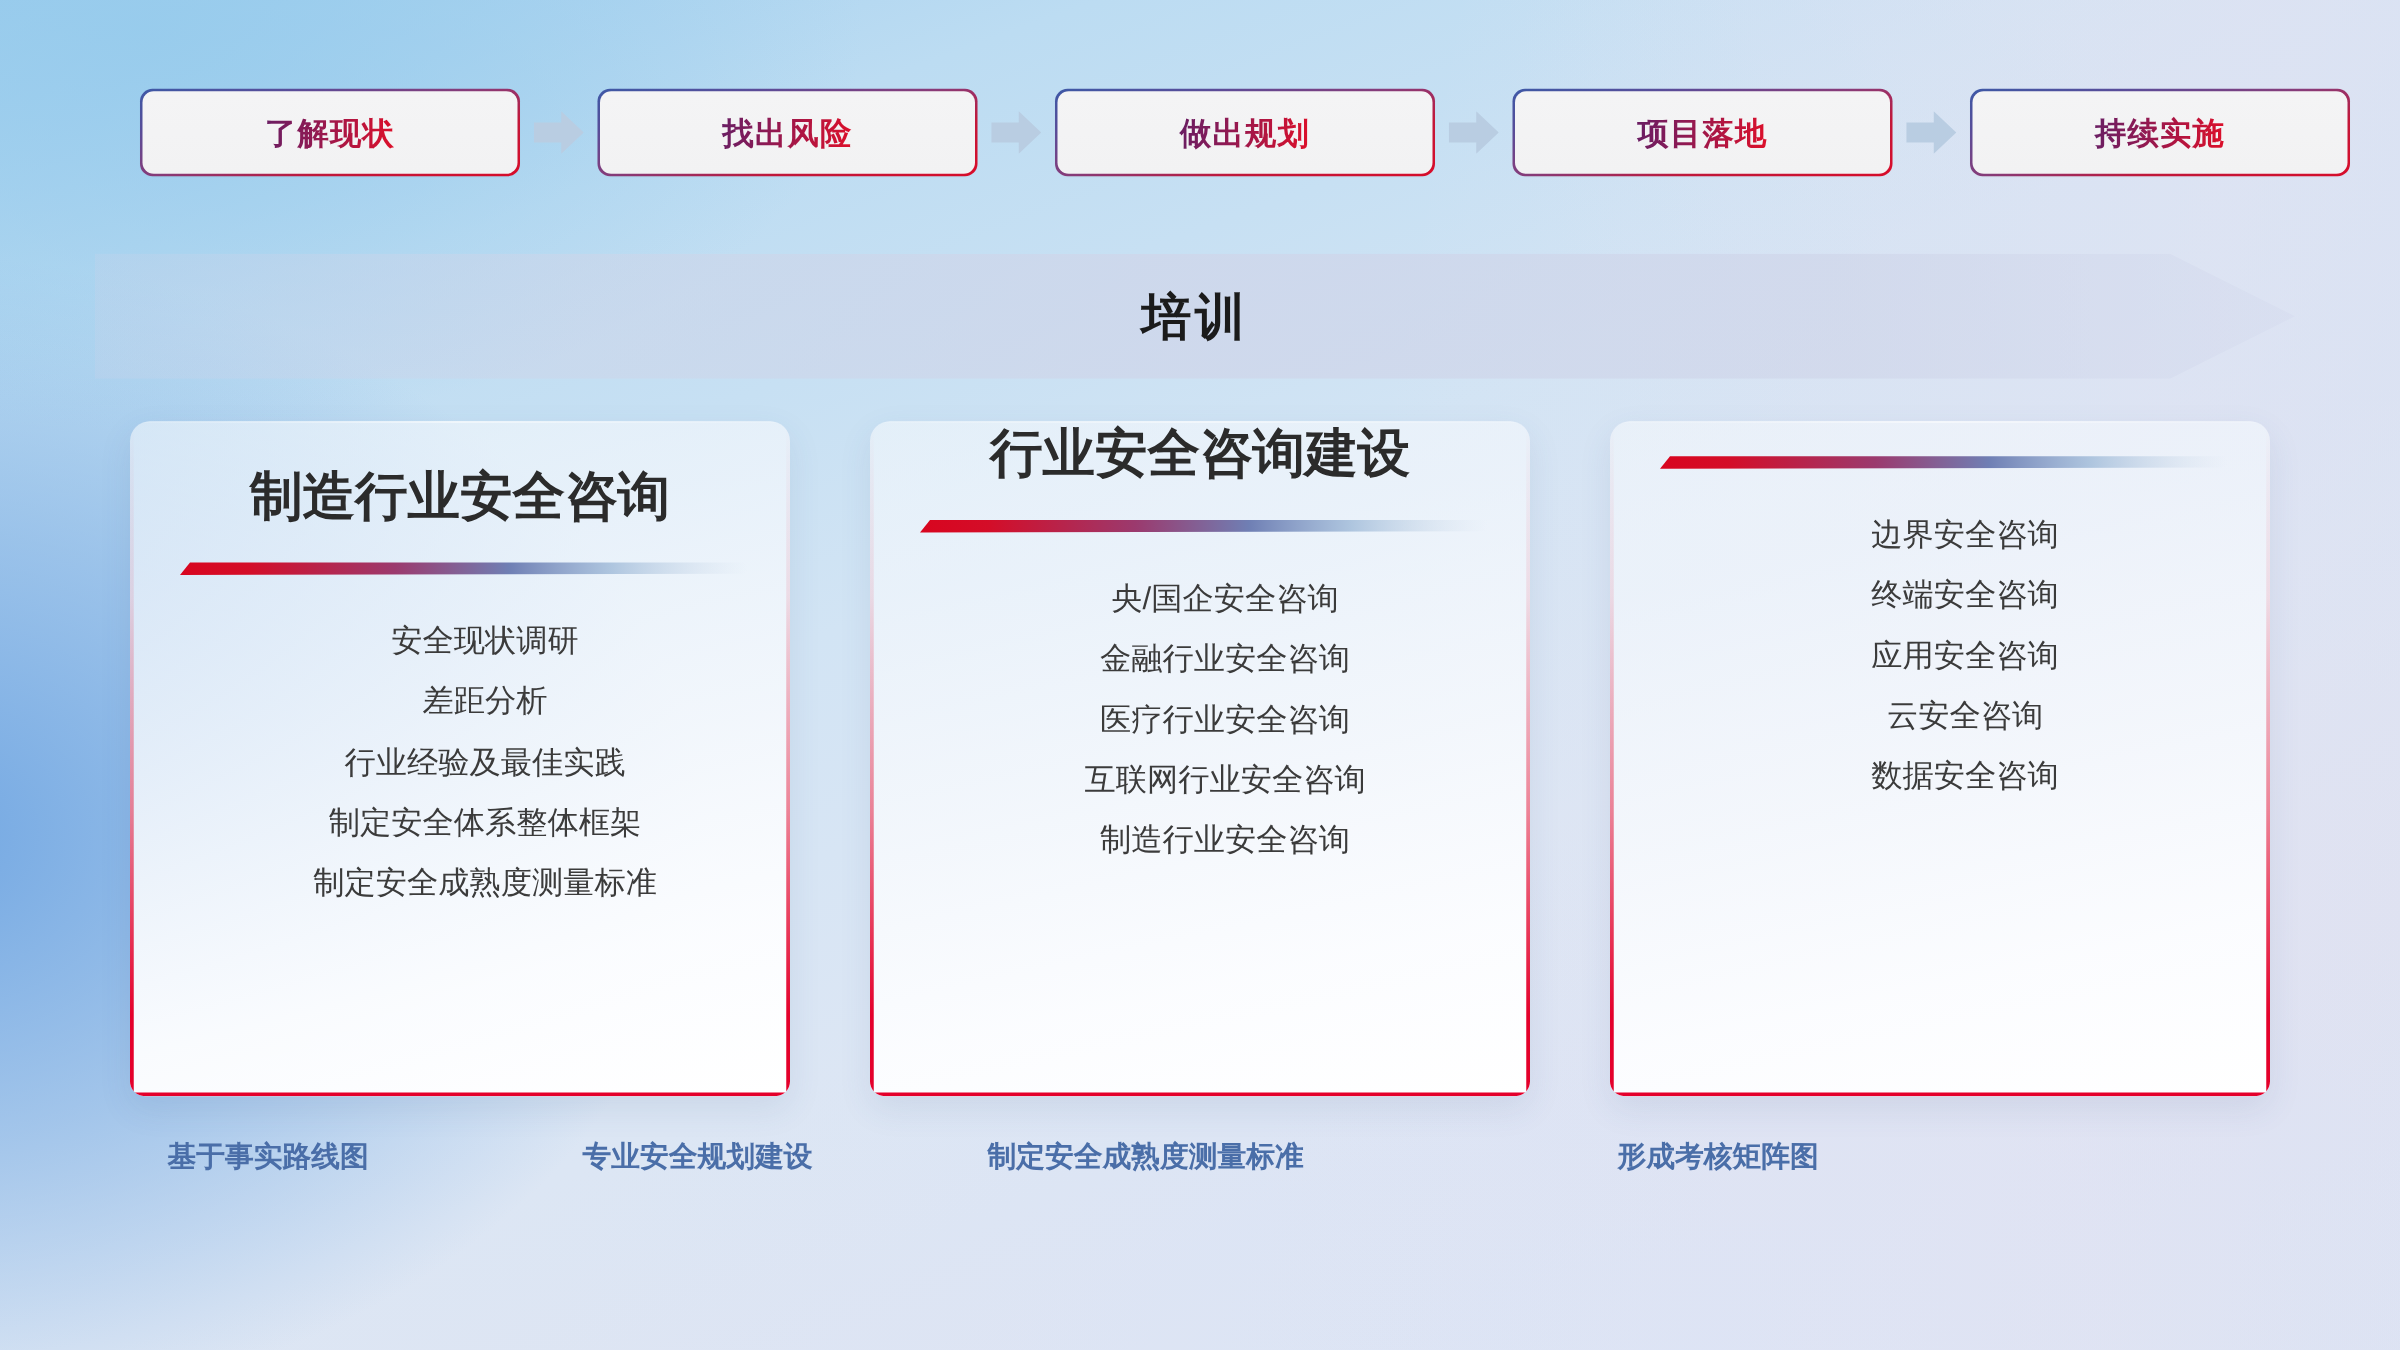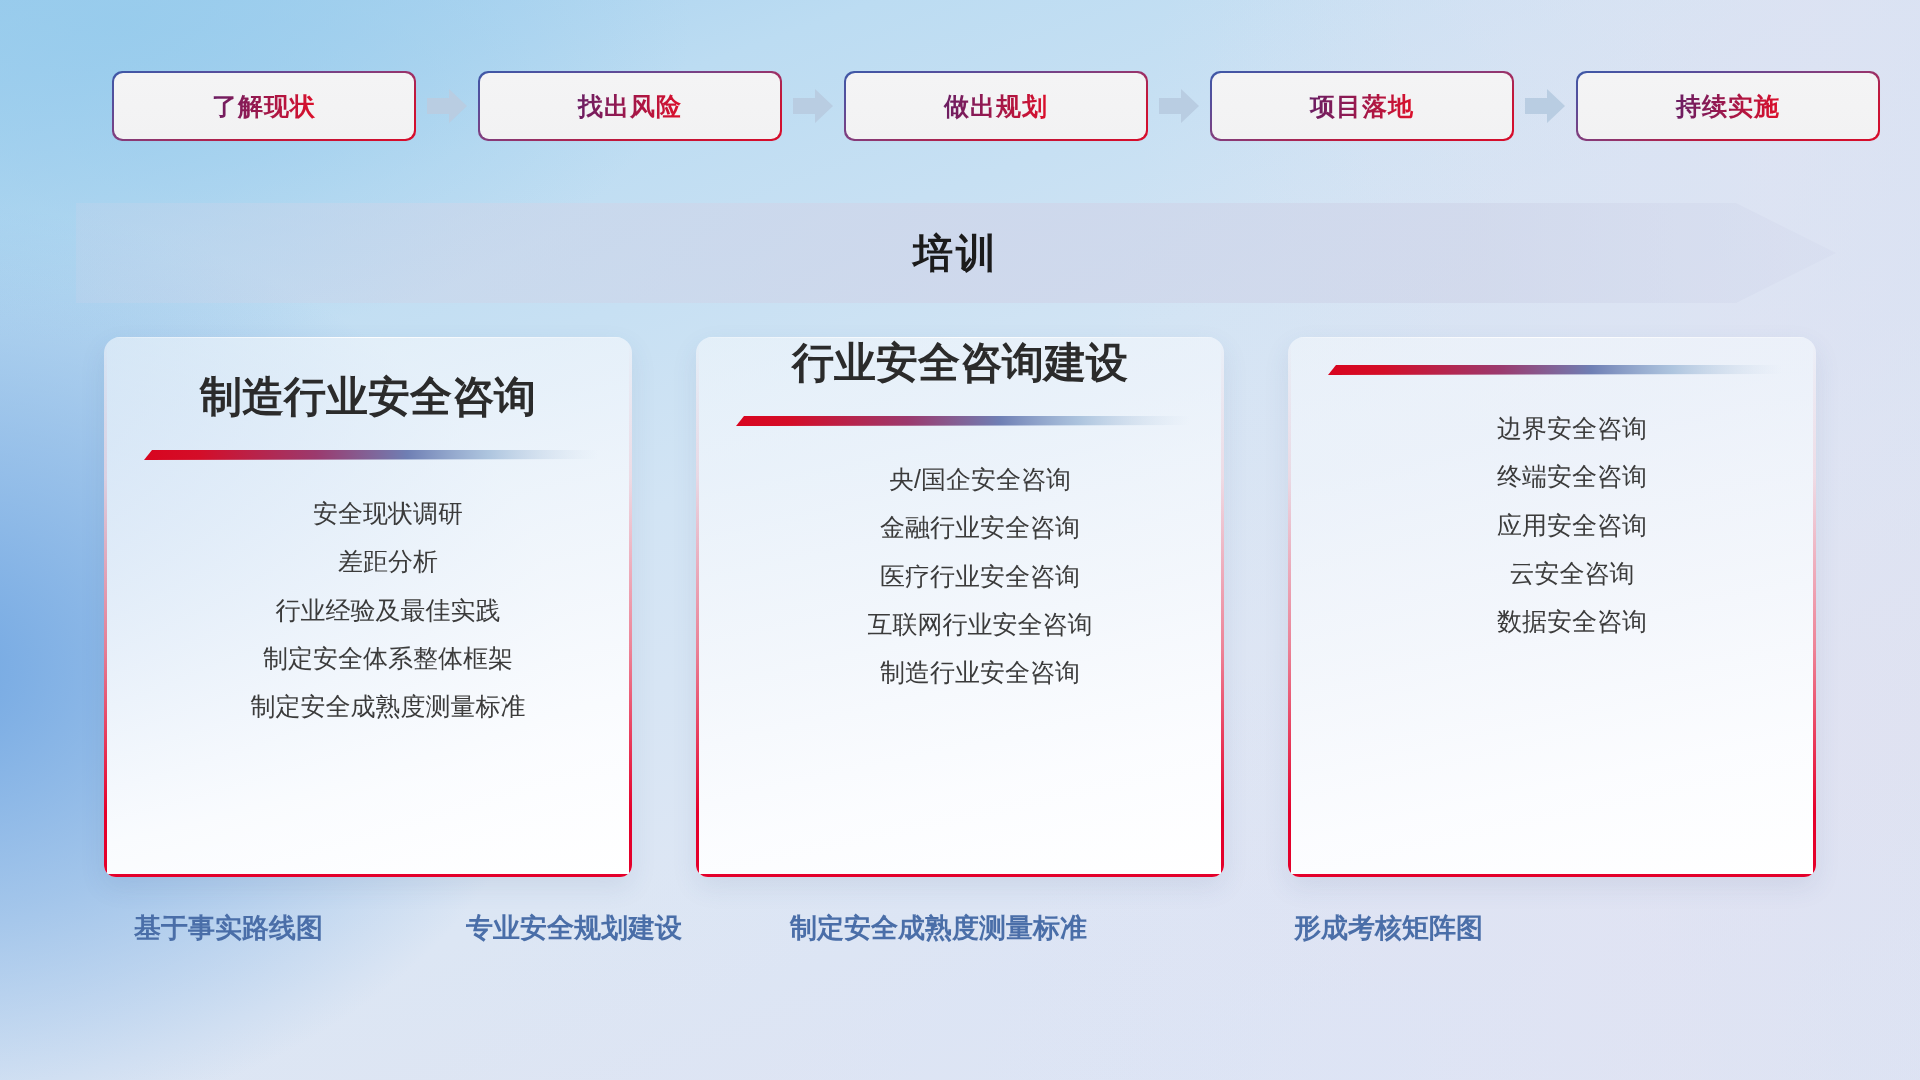--- a/index.html
+++ b/index.html
@@ -82,21 +82,21 @@
   .card h2{margin:0;padding:0;color:#2b2b2b;font-weight:bold;text-align:center;line-height:1.22;}
   .c-title{margin-top:46px;font-size:42px;}
   .c-title.two{margin-top:34px;}
   .divider{width:460px;height:14px;margin-top:26px;}
   .divider.d2{margin-top:26px;}
   .c-list{margin-top:36px;display:flex;flex-direction:column;align-items:center;gap:17px;}
   .c-list li{list-style:none;font-size:25px;color:#3b3b3b;line-height:1.25;white-space:nowrap;}
 
   
   #captions{position:absolute;left:0;top:910px;width:1920px;height:56px;z-index:5;}
-  .cap{position:absolute;top:0;font-size:27px;font-weight:bold;color:#4a6ea8;white-space:nowrap;}
+  .cap{position:absolute;top:0;font-size:23px;font-weight:bold;color:#4a6ea8;white-space:nowrap;}
 </style>
 </head>
 <body>
 
 <div id="bg">
   <div class="l1"></div>
   <div class="l2"></div>
   <div class="l3"></div>
   <div class="l4"></div>
   <div class="l5"></div>

